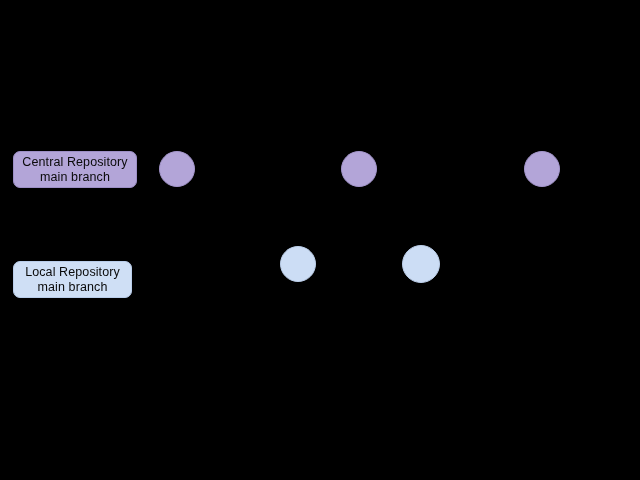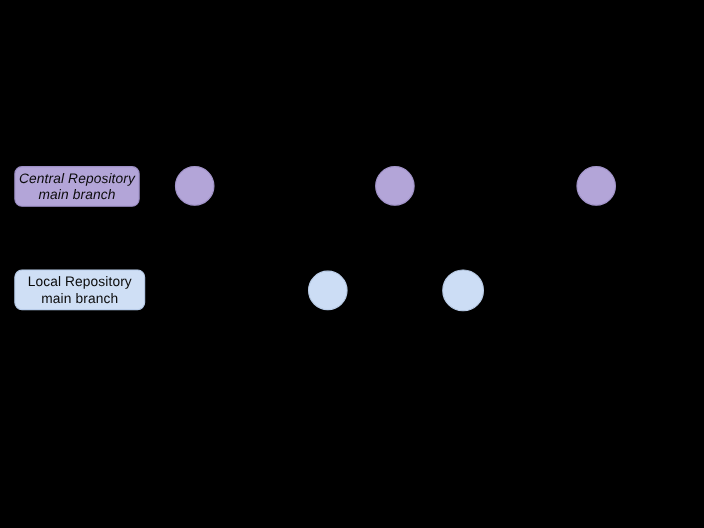--- a/index.html
+++ b/index.html
@@ -68,34 +68,34 @@
     background: #ccddf5;
     border-color: #bccfea;
   }
 </style>
 </head>
 <body>
 
 <div id="canvas">
 
   <div class="lane">
-    <div class="node-label central-box" style="left:13px; top:151px; width:114px; height:37px;font-style:italic;">
+    <div class="node-label central-box" style="left:13px; top:151px; width:124px; height:37px;">
       <span class="line1">Central Repository</span>
       <span class="line2">main branch</span>
     </div>
 
     <div class="commit central-commit" style="left:159px; top:151px; width:36px; height:36px;"></div>
 
     <div class="commit central-commit" style="left:341px; top:151px; width:36px; height:36px;"></div>
 
     <div class="commit central-commit" style="left:524px; top:151px; width:36px; height:36px;"></div>
   </div>
 
   <div class="lane">
-    <div class="node-label local-box" style="left:13px; top:245px; width:119px; height:37px;">
+    <div class="node-label local-box" style="left:13px; top:261px; width:119px; height:37px;">
       <span class="line1">Local Repository</span>
       <span class="line2">main branch</span>
     </div>
 
     <div class="commit local-commit" style="left:280px; top:246px; width:36px; height:36px;"></div>
 
     <div class="commit local-commit" style="left:402px; top:245px; width:38px; height:38px;"></div>
   </div>
 
 </div>

